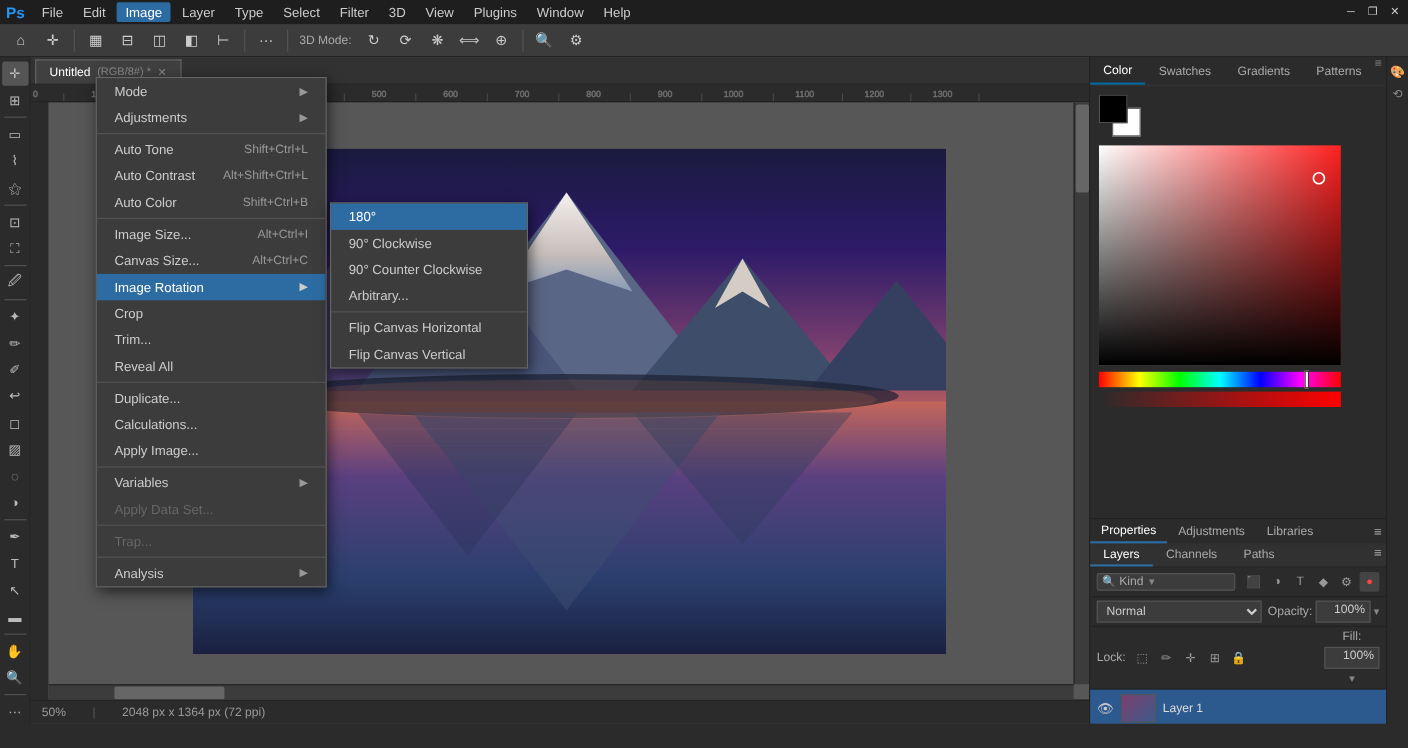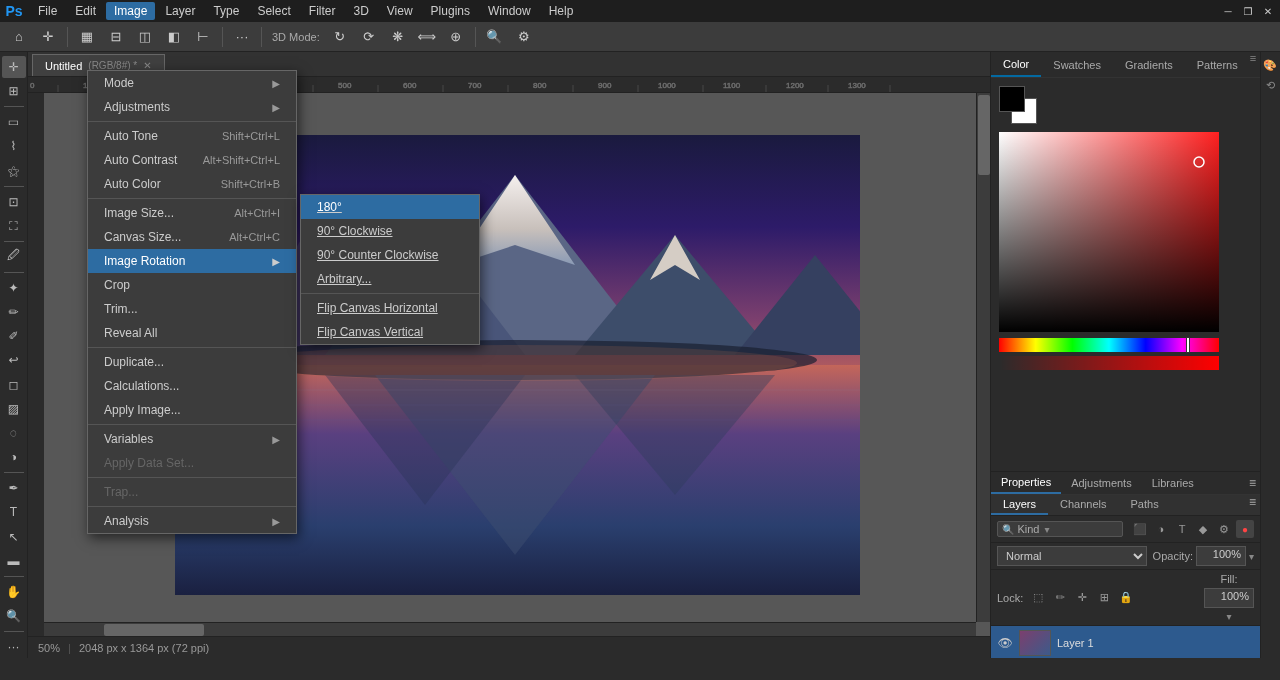--- a/index.html
+++ b/index.html
@@ -203,21 +203,21 @@
     }
 
     
     #status-bar {
       height: 22px;
       background: #2b2b2b;
       border-top: 1px solid #222;
       display: flex;
       align-items: center;
       padding: 0 10px;
-      gap: 8px;
+      gap: 24px;
       font-size: 11px;
       color: #999;
     }
 
     
     #right-panel {
       width: 270px;
       background: #2b2b2b;
       border-left: 1px solid #222;
       display: flex;
@@ -1057,21 +1057,21 @@
   <div class="menu-item disabled">
     <span>Trap...</span>
   </div>
   <div class="menu-separator"></div>
   <div class="menu-item">
     <span>Analysis</span>
     <span class="menu-arrow">▶</span>
   </div>
 </div>
 
-<div class="dropdown-menu" id="rotation-submenu" style="position:absolute; left:300px; top:194px; min-width:180px;text-decoration:underline;">
+<div class="dropdown-menu" id="rotation-submenu" style="position:absolute; left:300px; top:184px; min-width:180px;">
   <div class="menu-item highlighted">
     <span>180°</span>
   </div>
   <div class="menu-item">
     <span>90° Clockwise</span>
   </div>
   <div class="menu-item">
     <span>90° Counter Clockwise</span>
   </div>
   <div class="menu-item">

